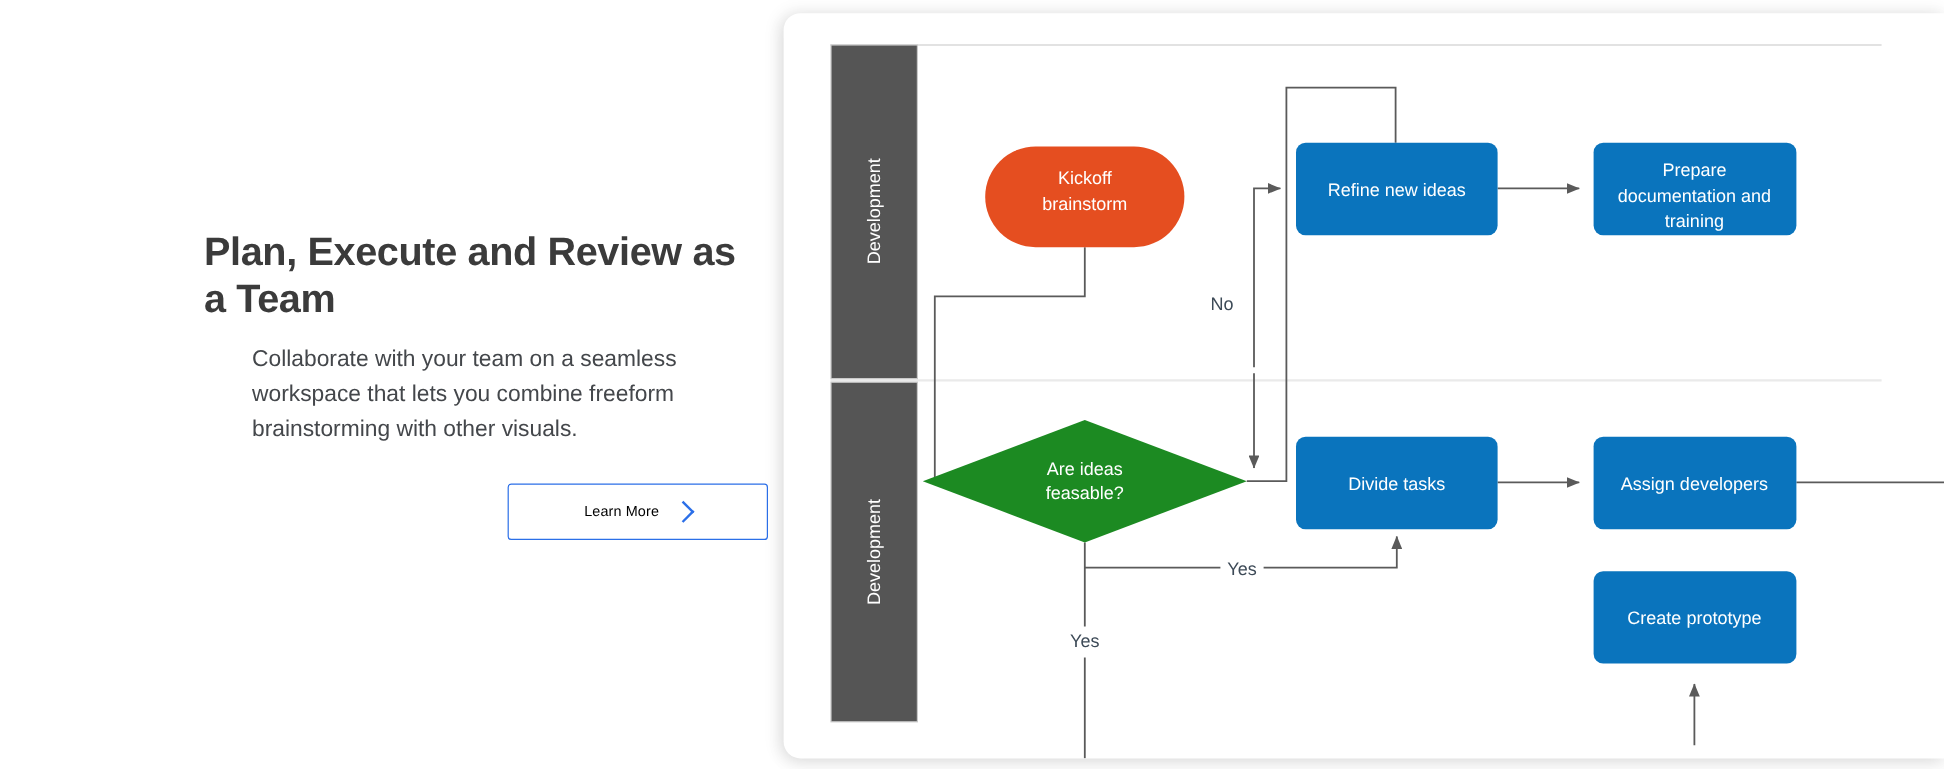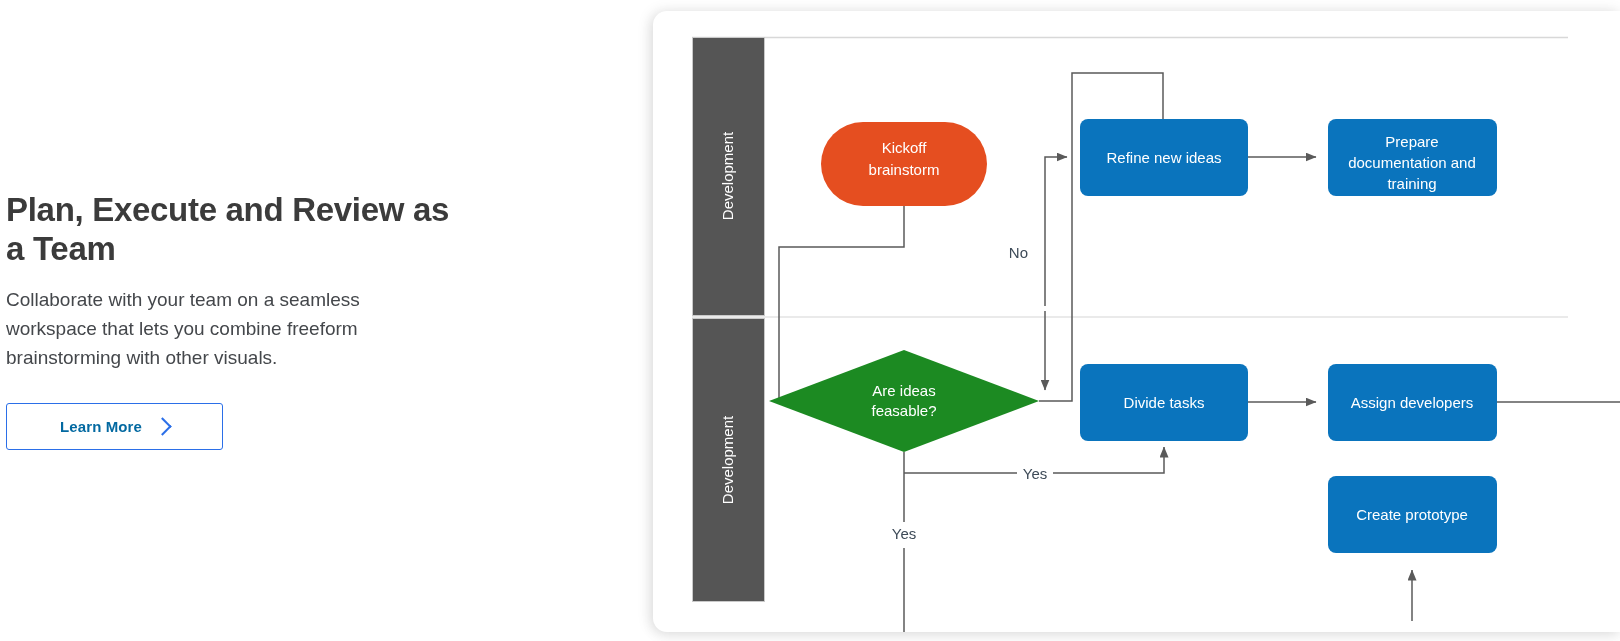--- a/index.html
+++ b/index.html
@@ -21,20 +21,21 @@
     left: 0;
     top: 0;
     width: 640px;
     height: 641px;
     box-sizing: border-box;
     padding-left: 6px;
     display: flex;
     flex-direction: column;
     justify-content: center;
     background: #ffffff;
+    align-items: flex-end;
   }
   #promo-heading {
     font-size: 33px;
     line-height: 1.16;
     font-weight: bold;
     color: #3b3b3b;
     letter-spacing: -0.3px;
     margin: 0 0 14px 0;
     max-width: 470px;
   }
@@ -53,23 +54,23 @@
     box-sizing: border-box;
     width: 217px;
     height: 47px;
     border: 1.6px solid #2b6fe8;
     border-radius: 3px;
     background: #ffffff;
     cursor: pointer;
     padding: 0 10px;
   }
   #learn-more-button .lm-label {
-    font-size: 15px;
-    font-weight: bold;
-    color: #0369a1;
+    font-size: 12px;
+    font-weight: normal;
+    color: #000000;
     letter-spacing: 0.1px;
   }
   #learn-more-button .chev {
     display: inline-block;
     width: 11px;
     height: 11px;
     border-right: 2.4px solid #2b6fe8;
     border-top: 2.4px solid #2b6fe8;
     transform: rotate(45deg);
     position: relative;

